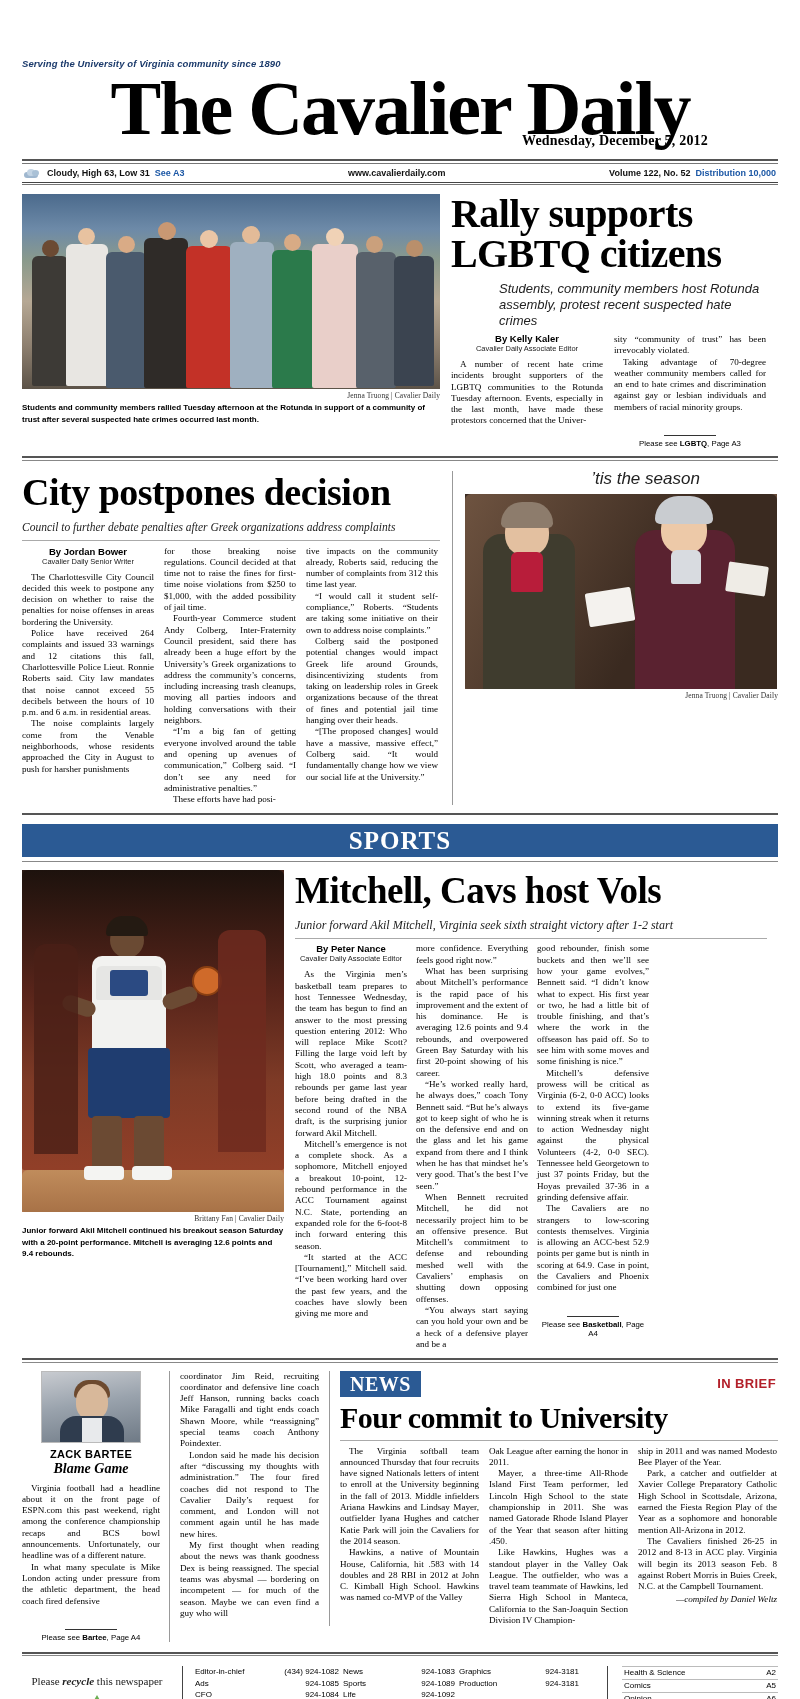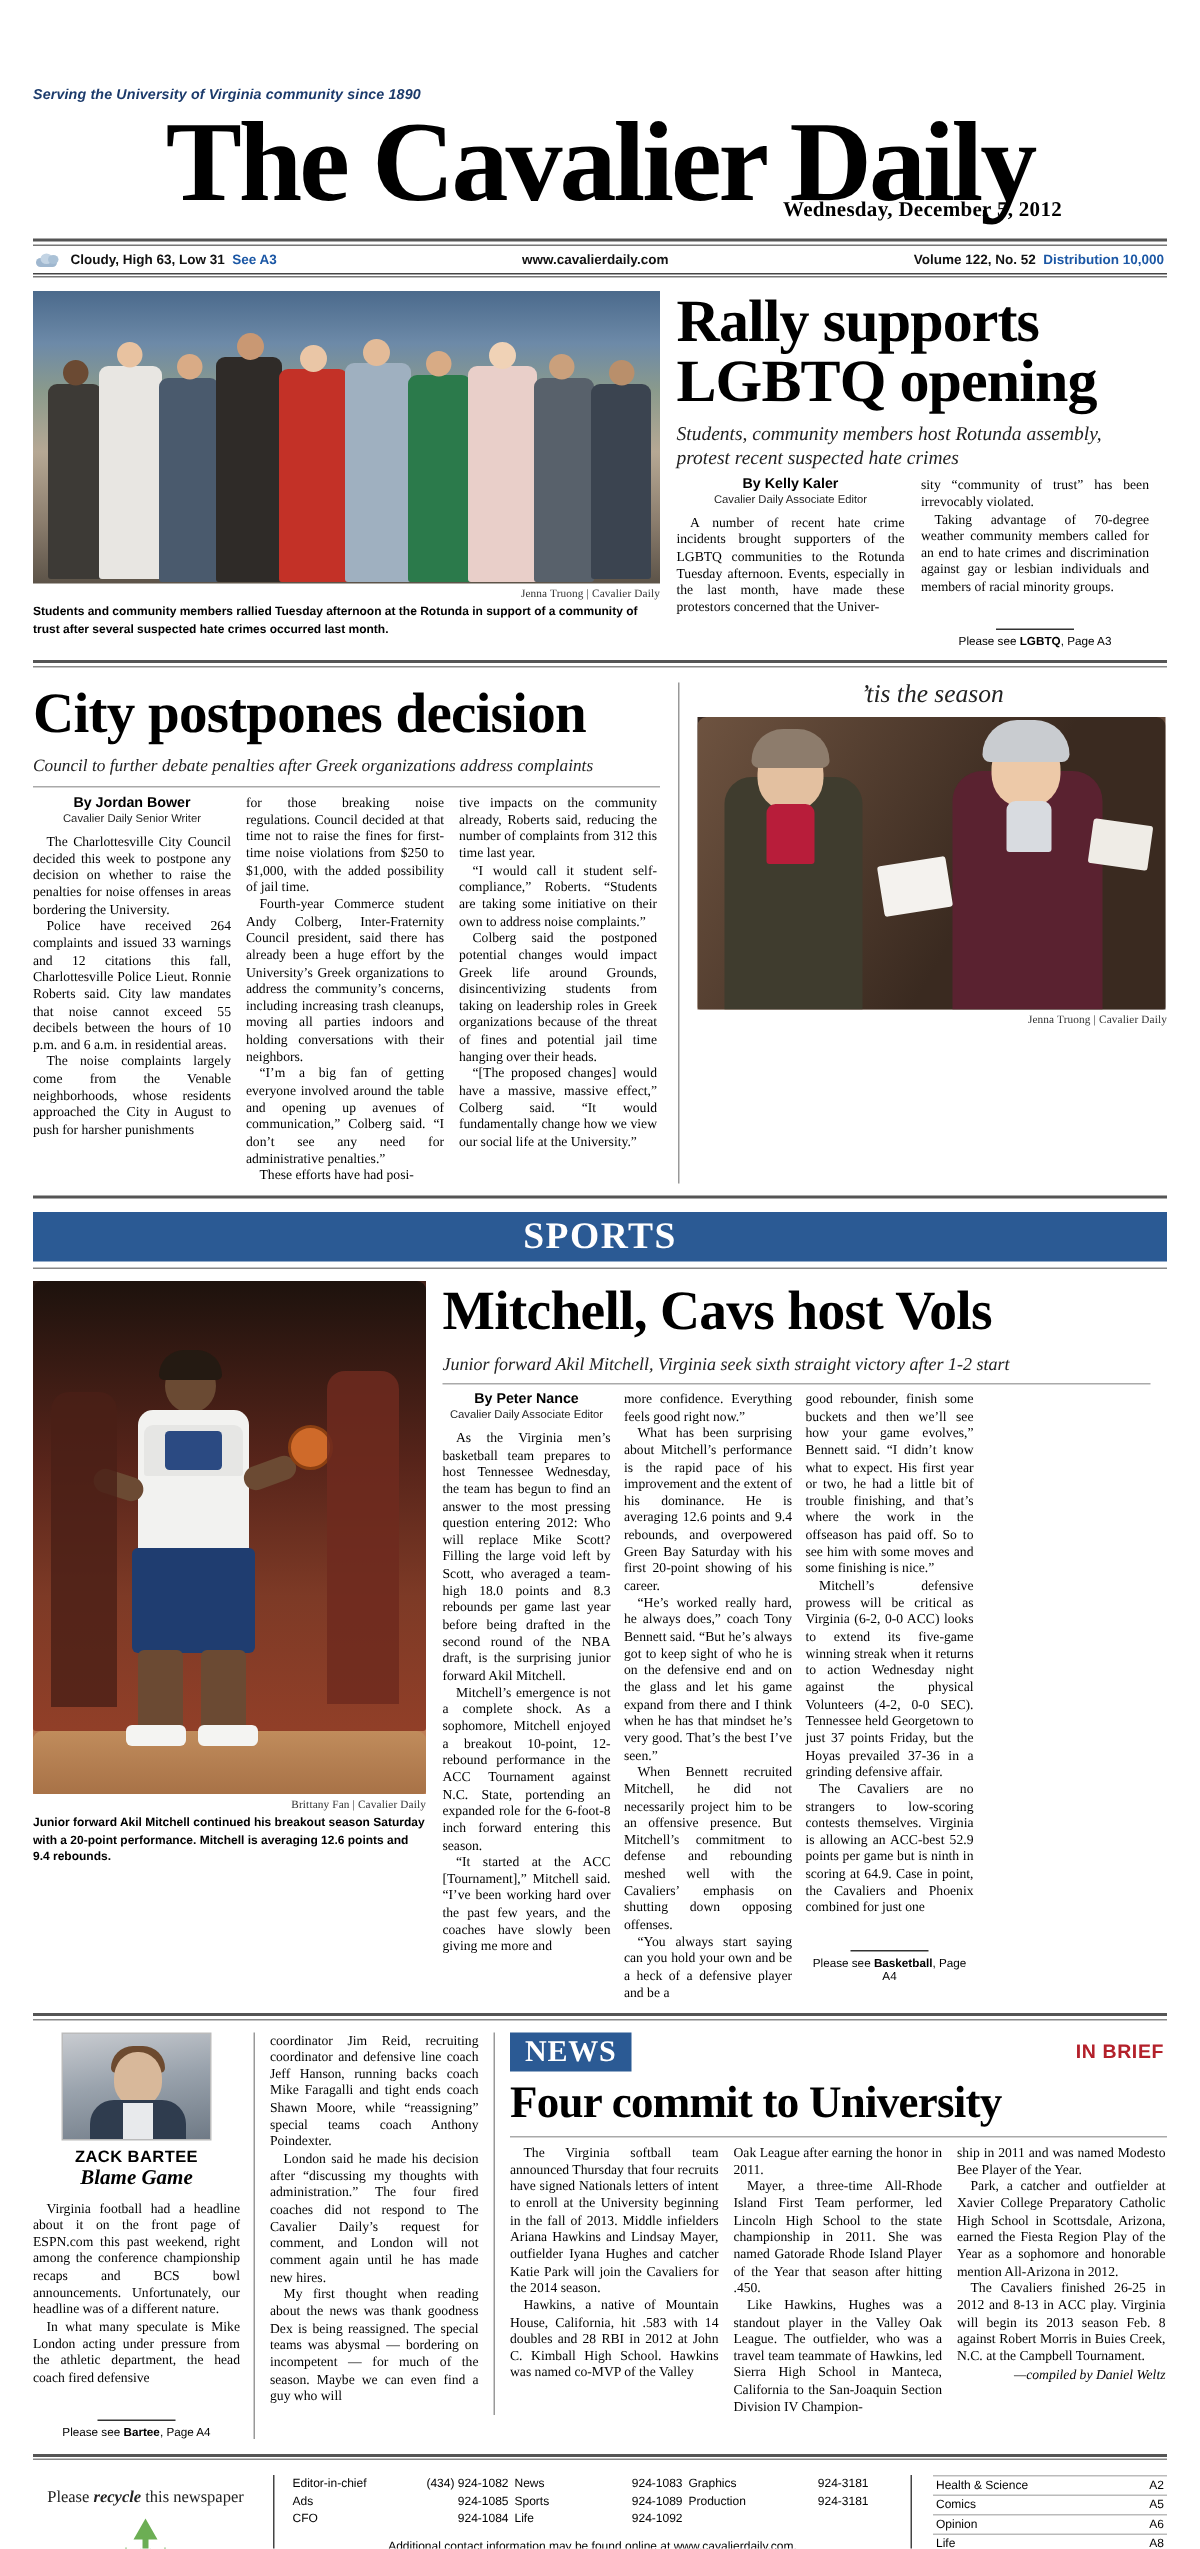--- a/index.html
+++ b/index.html
@@ -89,22 +89,22 @@
   
   .hl-xl {
     font-family:"Liberation Serif", serif; font-weight:bold;
     font-size:40px; line-height:40px; letter-spacing:-.6px;
   }
   .hl-lg {
     font-family:"Liberation Serif", serif; font-weight:bold;
     font-size:38px; line-height:42px; letter-spacing:-.5px;
   }
   .deck {
-    font-family:Liberation Serif, serif; font-style:italic;
-    font-size:13px; line-height:16px; color:#222;
+    font-family:Liberation Sans, sans-serif; font-style:italic;
+    font-size:13px; line-height:16px; color:#222;margin-left:48px;
   }
   .deck-sm {
     font-family:"Liberation Serif", serif; font-style:italic;
     font-size:11.5px; line-height:14px; color:#222;
   }
 
   
   .banner {
     background:#2b5a94; color:#fff; text-align:center;
     font-family:"Liberation Serif", serif; font-weight:bold;
@@ -268,21 +268,21 @@
         <div class="fig" style="left:304px;top:34px;width:18px;height:18px;background:#f0d2b6;border-radius:50%;"></div>
         <div class="fig" style="left:344px;top:42px;width:17px;height:17px;background:#caa07c;border-radius:50%;"></div>
         <div class="fig" style="left:384px;top:46px;width:17px;height:17px;background:#b98f6b;border-radius:50%;"></div>
       </div>
       <div class="credit">Jenna Truong | Cavalier Daily</div>
       <div class="caption">Students and community members rallied Tuesday afternoon at the Rotunda in support of a community of trust after several suspected hate crimes occurred last month.</div>
     </div>
 
     <div class="lead-right">
       <div class="hl-xl">Rally supports</div>
-      <div class="hl-xl">LGBTQ opening</div>
+      <div class="hl-xl">LGBTQ citizens</div>
       <div class="deck" style="margin-top:7px;">Students, community members host Rotunda assembly, protest recent suspected hate crimes</div>
       <div class="lead-cols">
         <div>
           <div class="byline">By Kelly Kaler</div>
           <div class="byline-sub">Cavalier Daily Associate Editor</div>
           <div class="body-col">
               <p>A number of recent hate crime incidents brought supporters of the LGBTQ communities to the Rotunda Tuesday afternoon. Events, especially in the last month, have made these protestors concerned that the Univer-</p>
             </div>
         </div>
         <div>

